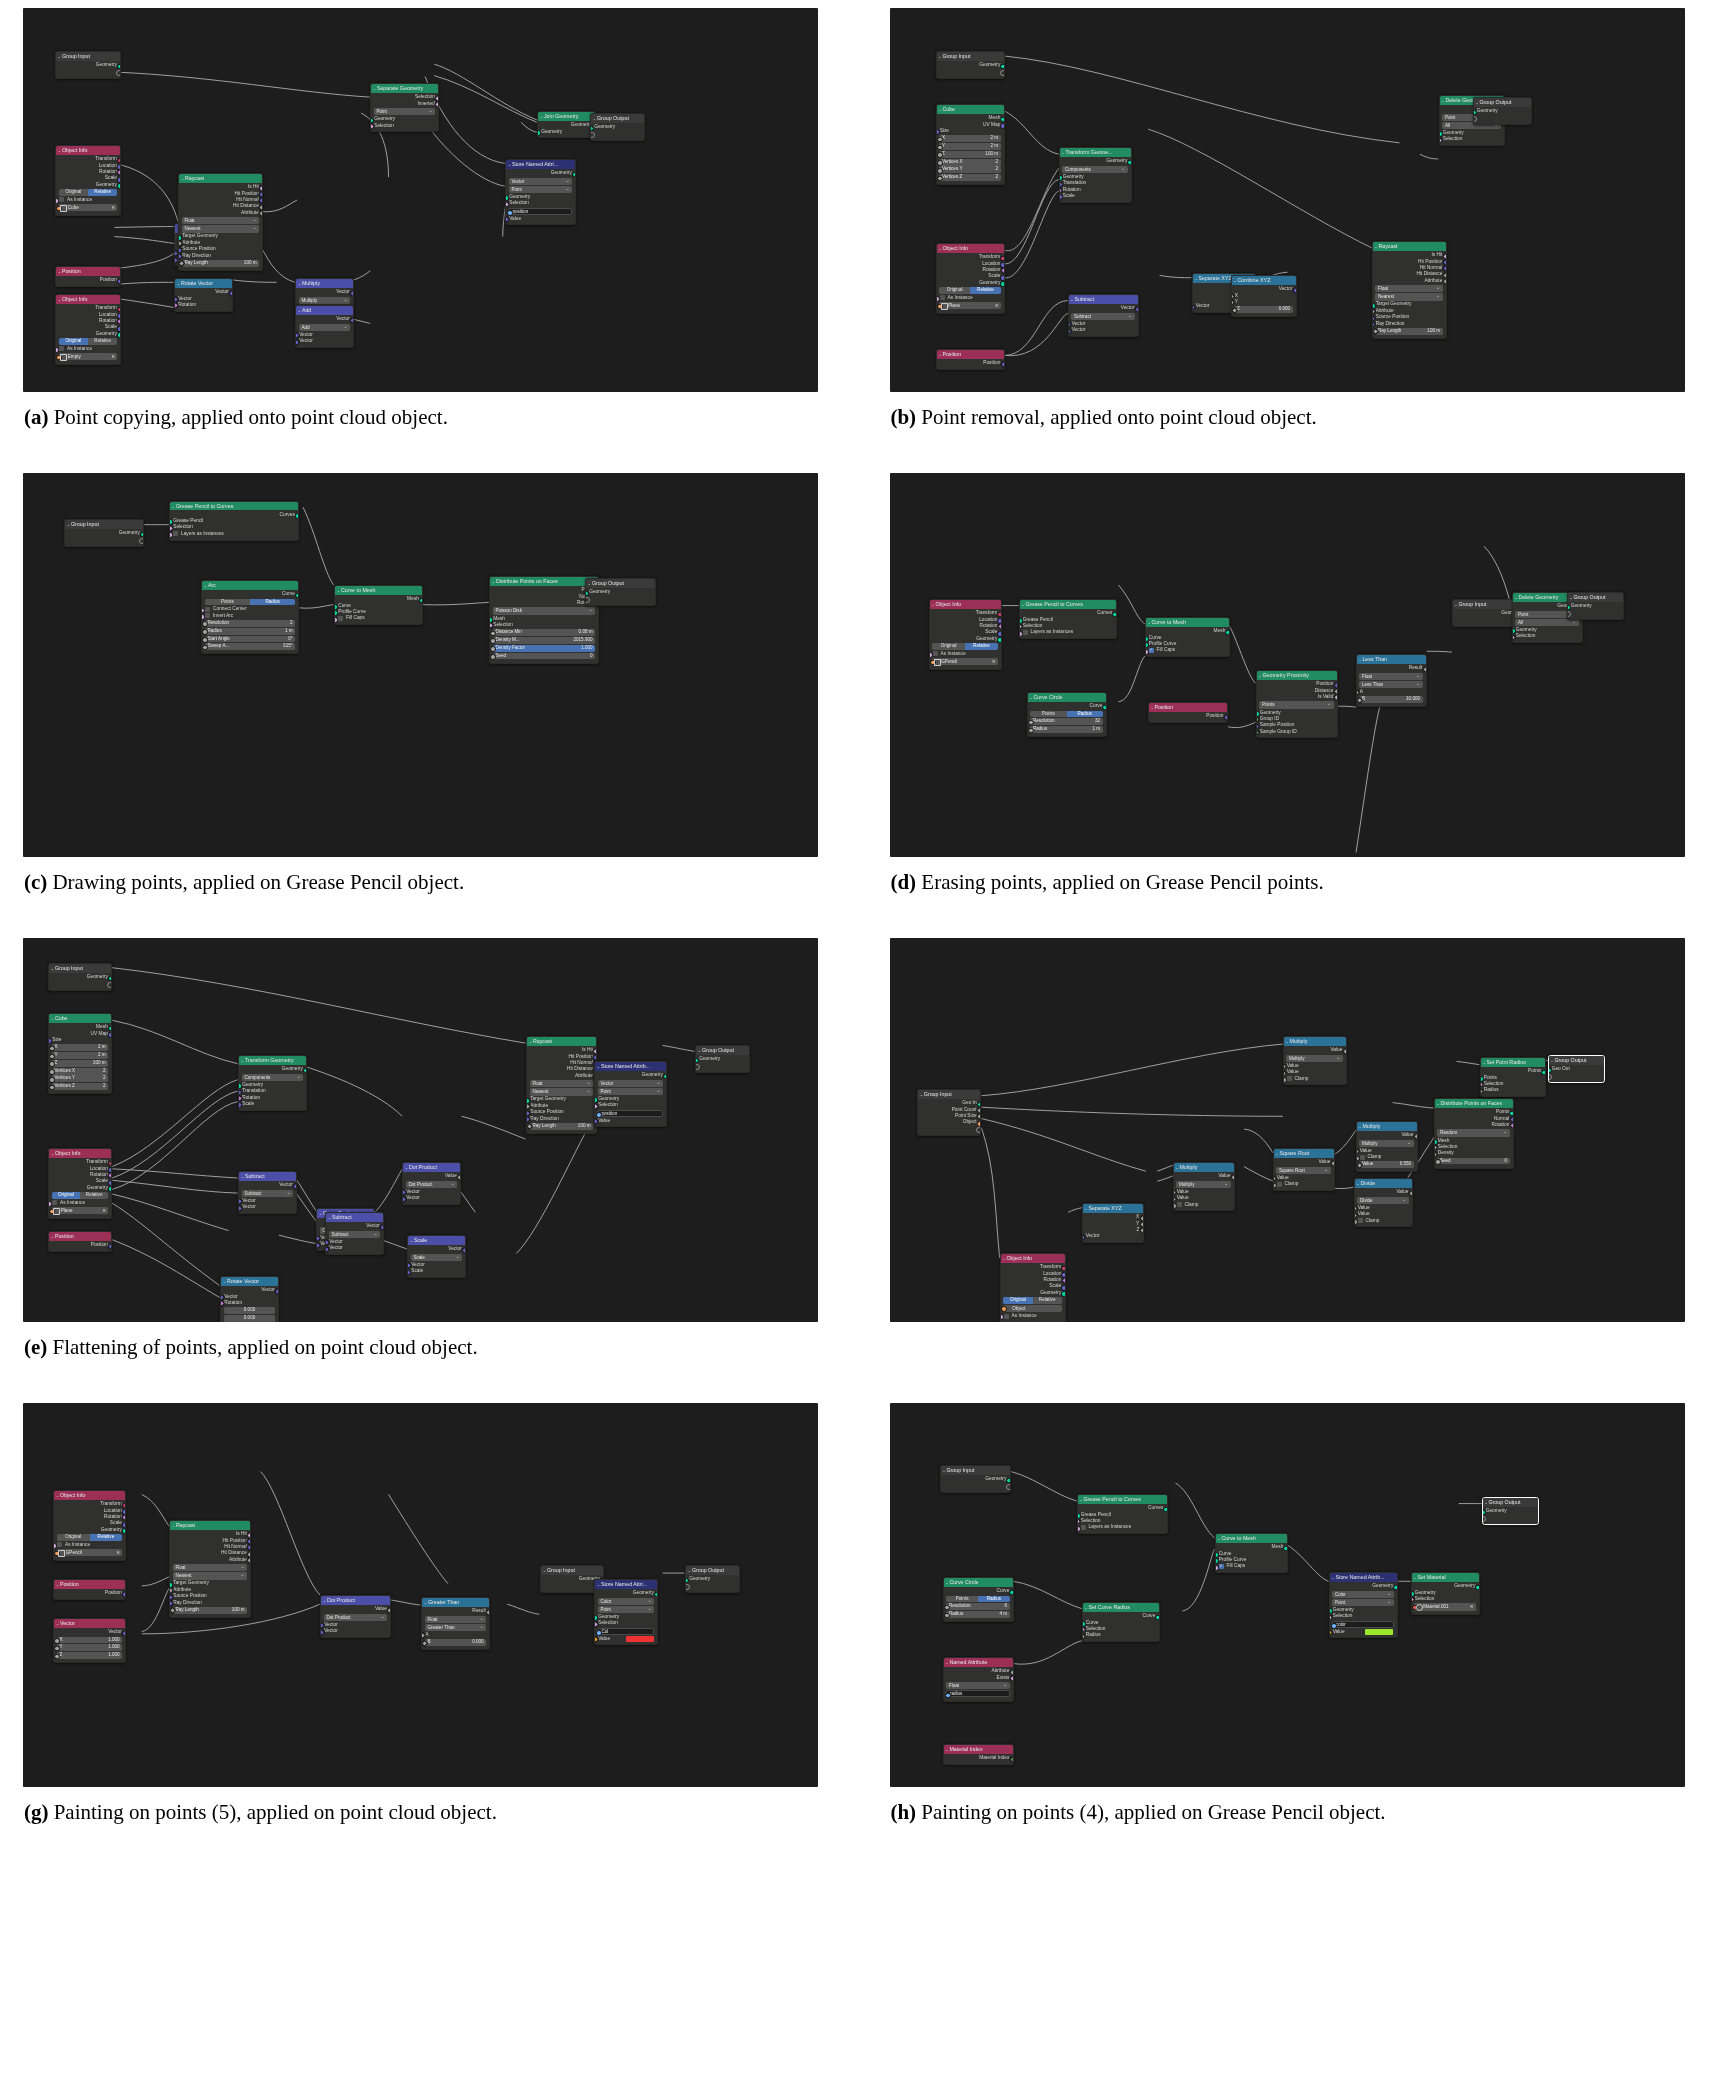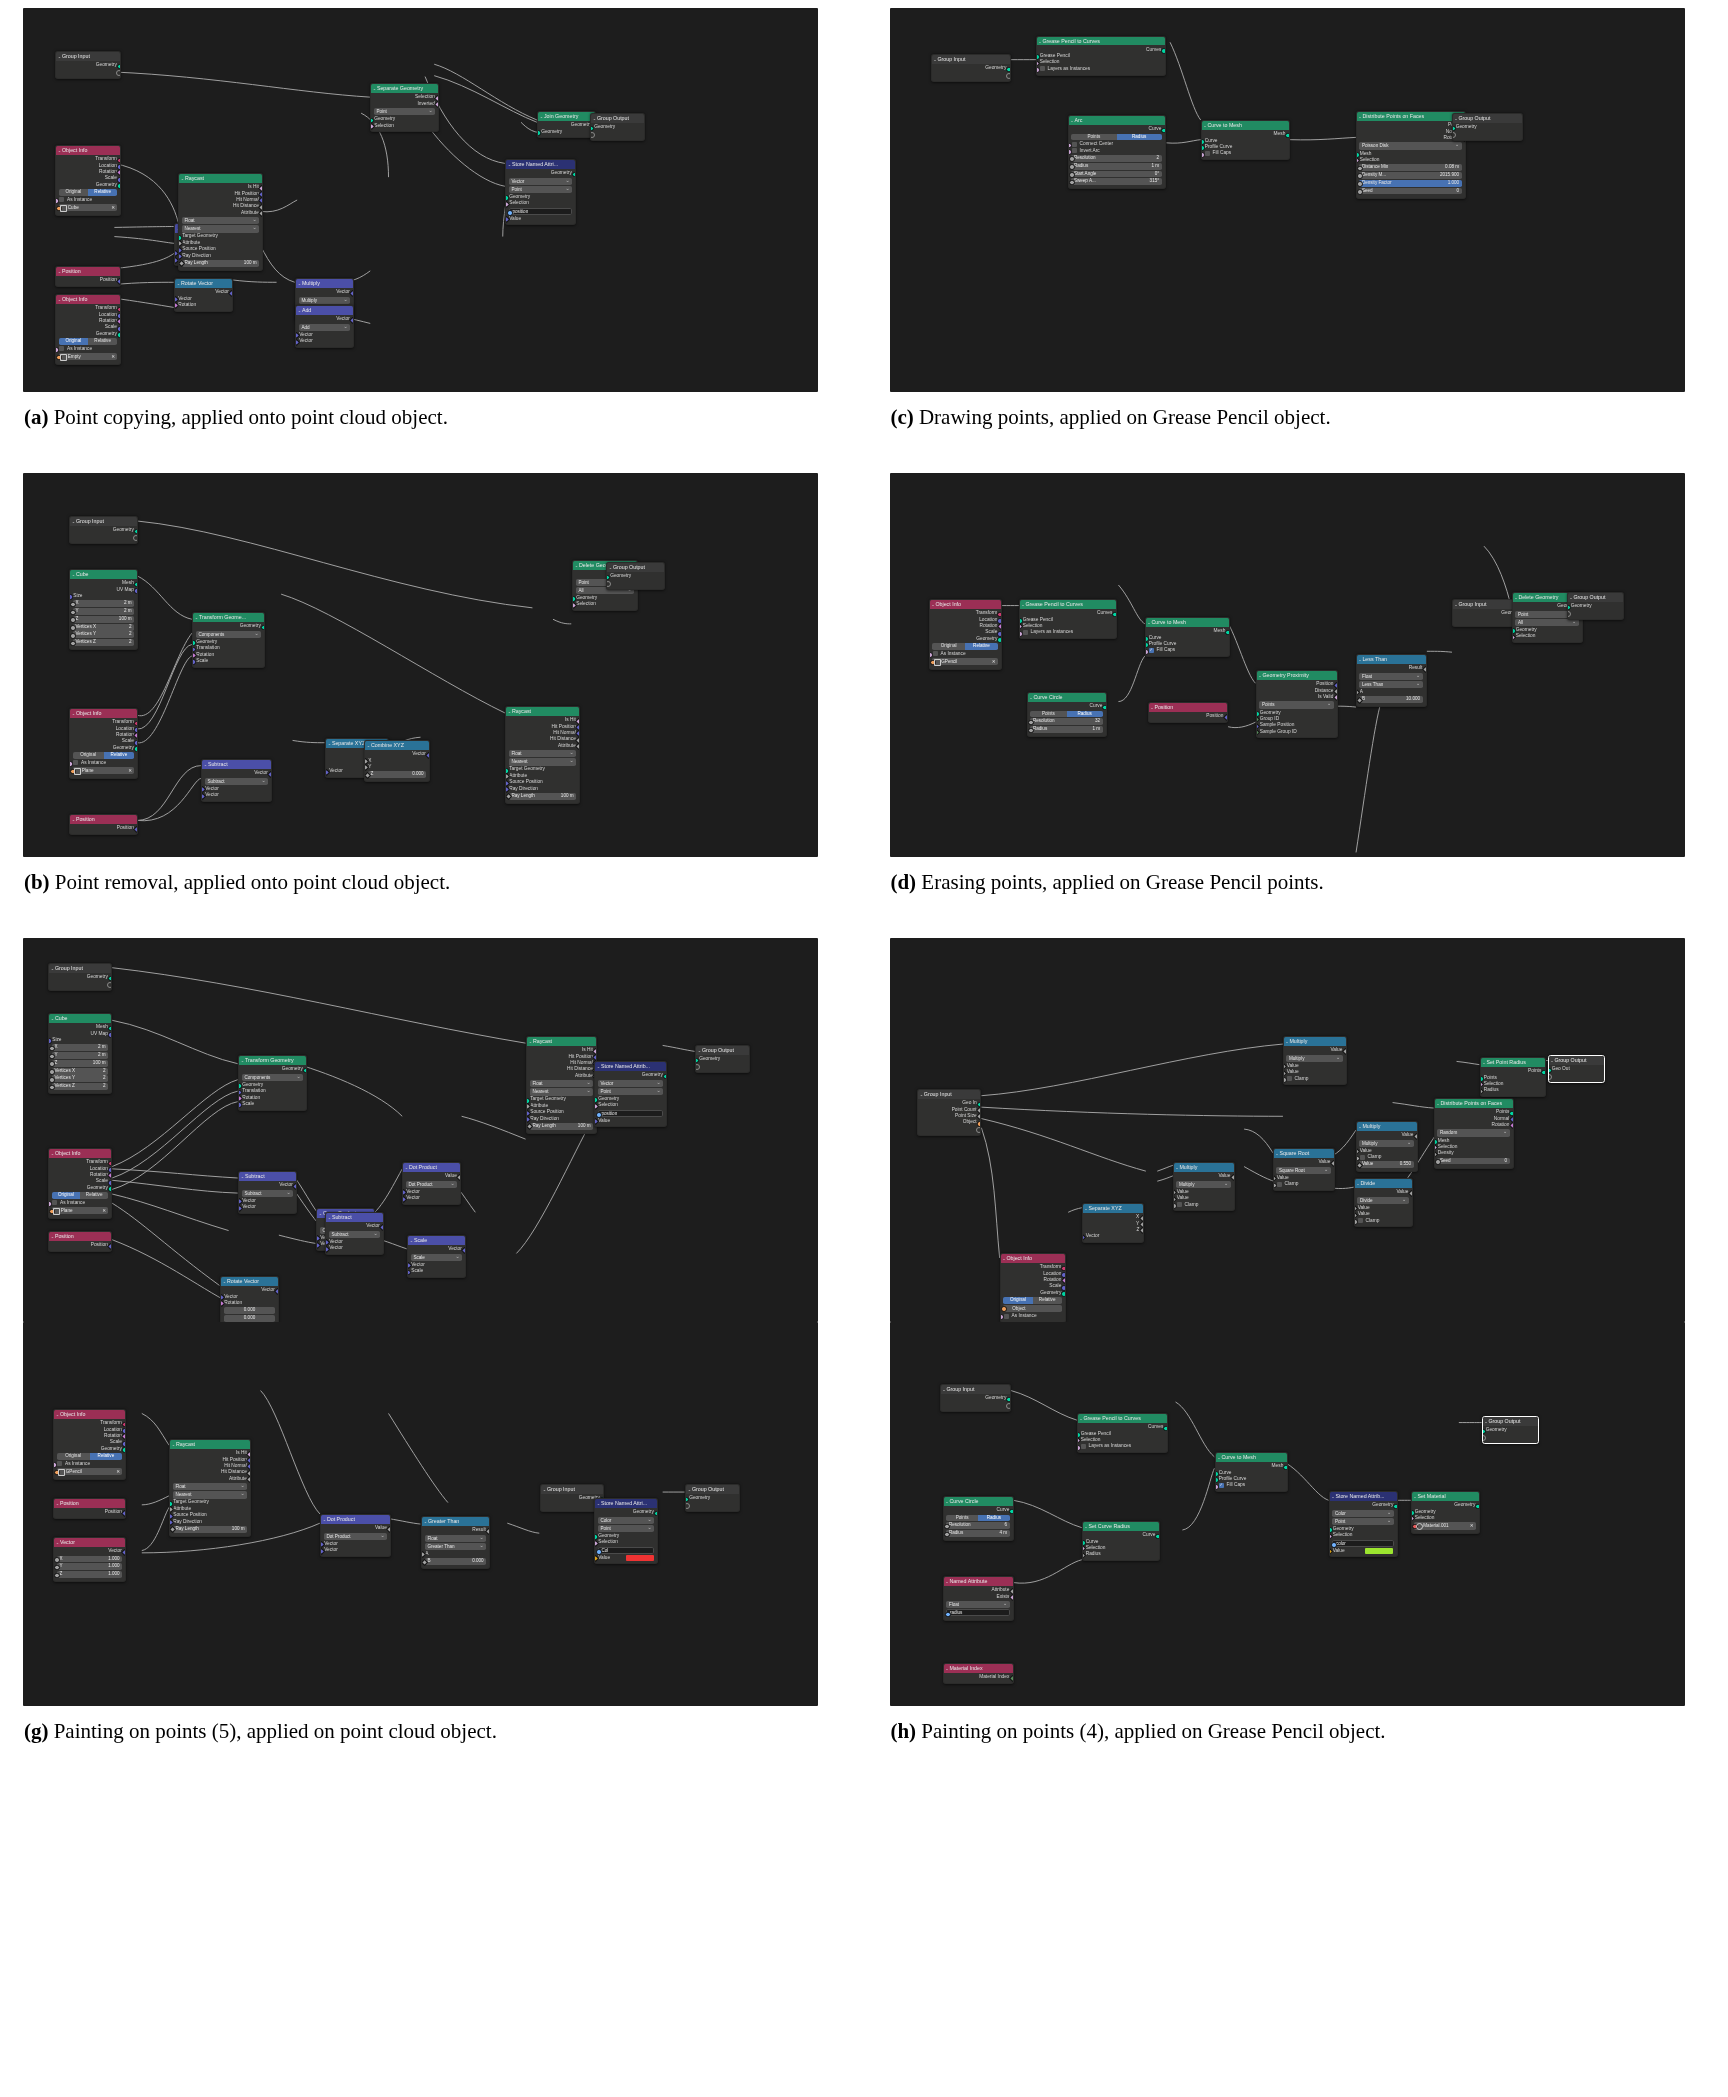--- a/index.html
+++ b/index.html
@@ -245,133 +245,20 @@
               </div>
             </div>
           </div>
         </div>
       <div class="capwrap">
         <div class="cap"><b>(a)</b><span> Point copying, applied onto point cloud object.</span></div>
       </div>
     </div>
 
     <div class="cell">
-      <div class="nodeeditor" id="ed-c" style="width:795px;height:384px;">
-        <svg class="wire" viewBox="0 0 1740 840" preserveAspectRatio="none">
-          <path d="M265,113 C285,113 300,113 320,113"></path>
-          <path d="M613,75 C640,130 660,220 680,245"></path>
-          <path d="M605,295 C640,298 660,290 680,288"></path>
-          <path d="M875,288 C940,290 980,285 1020,283"></path>
-        </svg>
-      <div class="node" style="left: 41px; top: 46px; width: 80px;">
-            <div class="hdr h-grp"><span class="ch">⌄</span><span>Group Input</span></div>
-            <div class="body">
-              <div class="row out sockrow"><span>Geometry</span><span class="sock r s-geo"></span></div>
-              <div class="row sockrow" style="height: 7.3px;">
-                <span style="position:absolute;right:-2.3px;top:1.4px;width:4.1px;height:4.1px;border-radius:50%;border:0.7px solid #8a8a8a;background:transparent"></span>
-              </div>
-            </div>
-          </div>
-          <div class="node" style="left: 146px; top: 27.4px; width: 130px;">
-            <div class="hdr h-geo"><span class="ch">⌄</span><span>Grease Pencil to Curves</span></div>
-            <div class="body">
-              <div class="row out sockrow"><span>Curves</span><span class="sock r s-geo"></span></div>
-              <div class="row in sockrow"><span class="sock l s-geo"></span><span>Grease Pencil</span></div>
-              <div class="row in sockrow"><span class="sock l s-bool dia"></span><span>Selection</span></div>
-              <div class="chk sockrow"><span class="sock l s-bool"></span><span class="box"></span><span>Layers as Instances</span></div>
-            </div>
-          </div>
-          <div class="node" style="left: 178px; top: 107px; width: 98px;">
-            <div class="hdr h-geo"><span class="ch">⌄</span><span>Arc</span></div>
-            <div class="body">
-              <div class="row out sockrow"><span>Curve</span><span class="sock r s-geo"></span></div>
-              <div class="seg">
-                <span>Points</span>
-                <span class="on">Radius</span>
-              </div>
-              <div class="chk sockrow"><span class="sock l s-bool"></span><span class="box"></span><span>Connect Center</span></div>
-              <div class="chk sockrow"><span class="sock l s-bool"></span><span class="box"></span><span>Invert Arc</span></div>
-              <div class="field sockrow">
-                <span class="sock l s-float"></span>
-                <span class="lab">Resolution</span>
-                <span class="val">2</span>
-              </div>
-              <div class="field sockrow">
-                <span class="sock l s-float"></span>
-                <span class="lab">Radius</span>
-                <span class="val">1 m</span>
-              </div>
-              <div class="field sockrow">
-                <span class="sock l s-float"></span>
-                <span class="lab">Start Angle</span>
-                <span class="val">0°</span>
-              </div>
-              <div class="field sockrow">
-                <span class="sock l s-float"></span>
-                <span class="lab">Sweep A...</span>
-                <span class="val">315°</span>
-              </div>
-            </div>
-          </div>
-          <div class="node" style="left: 311px; top: 112px; width: 89px;">
-            <div class="hdr h-geo"><span class="ch">⌄</span><span>Curve to Mesh</span></div>
-            <div class="body">
-              <div class="row out sockrow"><span>Mesh</span><span class="sock r s-geo"></span></div>
-              <div class="row in sockrow"><span class="sock l s-geo"></span><span>Curve</span></div>
-              <div class="row in sockrow"><span class="sock l s-geo"></span><span>Profile Curve</span></div>
-              <div class="chk sockrow"><span class="sock l s-bool"></span><span class="box"></span><span>Fill Caps</span></div>
-            </div>
-          </div>
-          <div class="node" style="left: 466px; top: 103px; width: 110px;">
-            <div class="hdr h-geo"><span class="ch">⌄</span><span>Distribute Points on Faces</span></div>
-            <div class="body">
-              <div class="row out sockrow"><span>Points</span><span class="sock r s-geo"></span></div>
-              <div class="row out sockrow"><span>Normal</span><span class="sock r s-vec dia"></span></div>
-              <div class="row out sockrow"><span>Rotation</span><span class="sock r s-rot dia"></span></div>
-              <div class="drop">Poisson Disk</div>
-              <div class="row in sockrow"><span class="sock l s-geo"></span><span>Mesh</span></div>
-              <div class="row in sockrow"><span class="sock l s-bool dia"></span><span>Selection</span></div>
-              <div class="field sockrow">
-                <span class="sock l s-float"></span>
-                <span class="lab">Distance Min</span>
-                <span class="val">0.08 m</span>
-              </div>
-              <div class="field sockrow">
-                <span class="sock l s-float"></span>
-                <span class="lab">Density M...</span>
-                <span class="val">2015.900</span>
-              </div>
-              <div class="field sockrow blue">
-                <span class="sock l s-float"></span>
-                <span class="lab">Density Factor</span>
-                <span class="val">1.000</span>
-              </div>
-              <div class="field sockrow">
-                <span class="sock l s-float"></span>
-                <span class="lab">Seed</span>
-                <span class="val">0</span>
-              </div>
-            </div>
-          </div>
-          <div class="node" style="left: 562px; top: 105px; width: 71px;">
-            <div class="hdr h-grp"><span class="ch">⌄</span><span>Group Output</span></div>
-            <div class="body">
-              <div class="row in sockrow"><span class="sock l s-geo"></span><span>Geometry</span></div>
-              <div class="row sockrow" style="height: 7.3px;">
-                <span style="position:absolute;left:-2.3px;top:1.4px;width:4.1px;height:4.1px;border-radius:50%;border:0.7px solid #8a8a8a;background:transparent"></span>
-              </div>
-            </div>
-          </div>
-        </div>
-      <div class="capwrap">
-        <div class="cap"><b>(c)</b><span> Drawing points, applied on Grease Pencil object.</span></div>
-      </div>
-    </div>
-
-    <div class="cell">
       <div class="nodeeditor" id="ed-b" style="width:795px;height:384px;">
         <svg class="wire" viewBox="0 0 1740 840" preserveAspectRatio="none">
           <path d="M250,105 C500,130 800,260 1115,295"></path>
           <path d="M250,225 C300,250 320,310 370,320"></path>
           <path d="M250,530 C300,545 330,400 370,350"></path>
           <path d="M250,560 C300,565 330,380 370,375"></path>
           <path d="M250,590 C300,600 340,410 370,400"></path>
           <path d="M250,760 C320,760 330,640 390,640"></path>
           <path d="M250,760 C340,770 370,670 390,668"></path>
           <path d="M565,265 C680,300 900,450 1055,525"></path>
@@ -530,20 +417,133 @@
             <div class="body">
               <div class="row in sockrow"><span class="sock l s-geo"></span><span>Geometry</span></div>
               <div class="row sockrow" style="height: 7.3px;">
                 <span style="position:absolute;left:-2.3px;top:1.4px;width:4.1px;height:4.1px;border-radius:50%;border:0.7px solid #8a8a8a;background:transparent"></span>
               </div>
             </div>
           </div>
         </div>
       <div class="capwrap">
         <div class="cap"><b>(b)</b><span> Point removal, applied onto point cloud object.</span></div>
+      </div>
+    </div>
+
+    <div class="cell">
+      <div class="nodeeditor" id="ed-c" style="width:795px;height:384px;">
+        <svg class="wire" viewBox="0 0 1740 840" preserveAspectRatio="none">
+          <path d="M265,113 C285,113 300,113 320,113"></path>
+          <path d="M613,75 C640,130 660,220 680,245"></path>
+          <path d="M605,295 C640,298 660,290 680,288"></path>
+          <path d="M875,288 C940,290 980,285 1020,283"></path>
+        </svg>
+      <div class="node" style="left: 41px; top: 46px; width: 80px;">
+            <div class="hdr h-grp"><span class="ch">⌄</span><span>Group Input</span></div>
+            <div class="body">
+              <div class="row out sockrow"><span>Geometry</span><span class="sock r s-geo"></span></div>
+              <div class="row sockrow" style="height: 7.3px;">
+                <span style="position:absolute;right:-2.3px;top:1.4px;width:4.1px;height:4.1px;border-radius:50%;border:0.7px solid #8a8a8a;background:transparent"></span>
+              </div>
+            </div>
+          </div>
+          <div class="node" style="left: 146px; top: 27.4px; width: 130px;">
+            <div class="hdr h-geo"><span class="ch">⌄</span><span>Grease Pencil to Curves</span></div>
+            <div class="body">
+              <div class="row out sockrow"><span>Curves</span><span class="sock r s-geo"></span></div>
+              <div class="row in sockrow"><span class="sock l s-geo"></span><span>Grease Pencil</span></div>
+              <div class="row in sockrow"><span class="sock l s-bool dia"></span><span>Selection</span></div>
+              <div class="chk sockrow"><span class="sock l s-bool"></span><span class="box"></span><span>Layers as Instances</span></div>
+            </div>
+          </div>
+          <div class="node" style="left: 178px; top: 107px; width: 98px;">
+            <div class="hdr h-geo"><span class="ch">⌄</span><span>Arc</span></div>
+            <div class="body">
+              <div class="row out sockrow"><span>Curve</span><span class="sock r s-geo"></span></div>
+              <div class="seg">
+                <span>Points</span>
+                <span class="on">Radius</span>
+              </div>
+              <div class="chk sockrow"><span class="sock l s-bool"></span><span class="box"></span><span>Connect Center</span></div>
+              <div class="chk sockrow"><span class="sock l s-bool"></span><span class="box"></span><span>Invert Arc</span></div>
+              <div class="field sockrow">
+                <span class="sock l s-float"></span>
+                <span class="lab">Resolution</span>
+                <span class="val">2</span>
+              </div>
+              <div class="field sockrow">
+                <span class="sock l s-float"></span>
+                <span class="lab">Radius</span>
+                <span class="val">1 m</span>
+              </div>
+              <div class="field sockrow">
+                <span class="sock l s-float"></span>
+                <span class="lab">Start Angle</span>
+                <span class="val">0°</span>
+              </div>
+              <div class="field sockrow">
+                <span class="sock l s-float"></span>
+                <span class="lab">Sweep A...</span>
+                <span class="val">315°</span>
+              </div>
+            </div>
+          </div>
+          <div class="node" style="left: 311px; top: 112px; width: 89px;">
+            <div class="hdr h-geo"><span class="ch">⌄</span><span>Curve to Mesh</span></div>
+            <div class="body">
+              <div class="row out sockrow"><span>Mesh</span><span class="sock r s-geo"></span></div>
+              <div class="row in sockrow"><span class="sock l s-geo"></span><span>Curve</span></div>
+              <div class="row in sockrow"><span class="sock l s-geo"></span><span>Profile Curve</span></div>
+              <div class="chk sockrow"><span class="sock l s-bool"></span><span class="box"></span><span>Fill Caps</span></div>
+            </div>
+          </div>
+          <div class="node" style="left: 466px; top: 103px; width: 110px;">
+            <div class="hdr h-geo"><span class="ch">⌄</span><span>Distribute Points on Faces</span></div>
+            <div class="body">
+              <div class="row out sockrow"><span>Points</span><span class="sock r s-geo"></span></div>
+              <div class="row out sockrow"><span>Normal</span><span class="sock r s-vec dia"></span></div>
+              <div class="row out sockrow"><span>Rotation</span><span class="sock r s-rot dia"></span></div>
+              <div class="drop">Poisson Disk</div>
+              <div class="row in sockrow"><span class="sock l s-geo"></span><span>Mesh</span></div>
+              <div class="row in sockrow"><span class="sock l s-bool dia"></span><span>Selection</span></div>
+              <div class="field sockrow">
+                <span class="sock l s-float"></span>
+                <span class="lab">Distance Min</span>
+                <span class="val">0.08 m</span>
+              </div>
+              <div class="field sockrow">
+                <span class="sock l s-float"></span>
+                <span class="lab">Density M...</span>
+                <span class="val">2015.900</span>
+              </div>
+              <div class="field sockrow blue">
+                <span class="sock l s-float"></span>
+                <span class="lab">Density Factor</span>
+                <span class="val">1.000</span>
+              </div>
+              <div class="field sockrow">
+                <span class="sock l s-float"></span>
+                <span class="lab">Seed</span>
+                <span class="val">0</span>
+              </div>
+            </div>
+          </div>
+          <div class="node" style="left: 562px; top: 105px; width: 71px;">
+            <div class="hdr h-grp"><span class="ch">⌄</span><span>Group Output</span></div>
+            <div class="body">
+              <div class="row in sockrow"><span class="sock l s-geo"></span><span>Geometry</span></div>
+              <div class="row sockrow" style="height: 7.3px;">
+                <span style="position:absolute;left:-2.3px;top:1.4px;width:4.1px;height:4.1px;border-radius:50%;border:0.7px solid #8a8a8a;background:transparent"></span>
+              </div>
+            </div>
+          </div>
+        </div>
+      <div class="capwrap">
+        <div class="cap"><b>(c)</b><span> Drawing points, applied on Grease Pencil object.</span></div>
       </div>
     </div>
 
     <div class="cell">
       <div class="nodeeditor" id="ed-d" style="width:795px;height:384px;">
         <svg class="wire" viewBox="0 0 1740 840" preserveAspectRatio="none">
           <path d="M245,290 C260,290 268,290 282,290"></path>
           <path d="M500,245 C530,280 540,320 558,330"></path>
           <path d="M500,500 C530,500 540,420 558,400"></path>
           <path d="M735,320 C760,360 780,440 800,460"></path>
@@ -872,20 +872,23 @@
           <div class="node" style="left: 672px; top: 107px; width: 55px;">
             <div class="hdr h-grp"><span class="ch">⌄</span><span>Group Output</span></div>
             <div class="body">
               <div class="row in sockrow"><span class="sock l s-geo"></span><span>Geometry</span></div>
               <div class="row sockrow" style="height: 7.3px;">
                 <span style="position:absolute;left:-2.3px;top:1.4px;width:4.1px;height:4.1px;border-radius:50%;border:0.7px solid #8a8a8a;background:transparent"></span>
               </div>
             </div>
           </div>
         </div>
+      <div class="capwrap">
+        <div class="cap"><b>(e)</b><span> Flattening of points, applied on point cloud object.</span></div>
+      </div>
     </div>
 
     <div class="cell">
       <div class="nodeeditor" id="ed-f" style="width:795px;height:384px;">
         <svg class="wire" viewBox="0 0 1740 840" preserveAspectRatio="none">
           <path d="M200,345 C400,330 650,250 860,232"></path>
           <path d="M200,370 C450,385 700,390 860,390"></path>
           <path d="M200,395 C350,430 450,480 560,510"></path>
           <path d="M200,415 C230,500 230,600 240,700"></path>
           <path d="M390,600 C400,595 410,592 420,590"></path>

